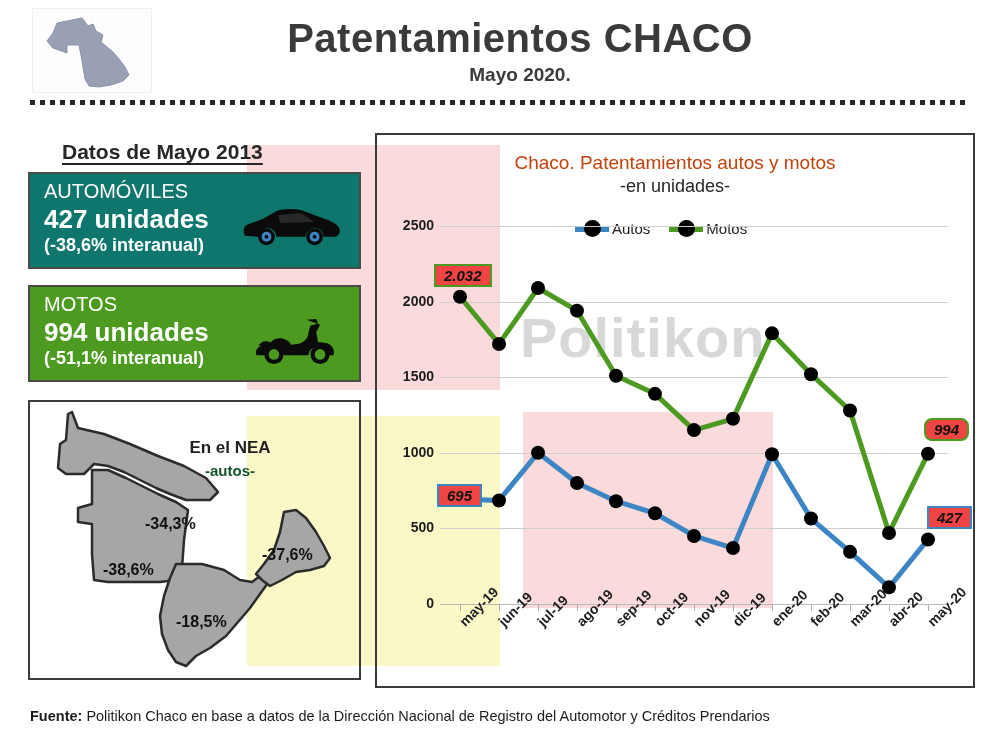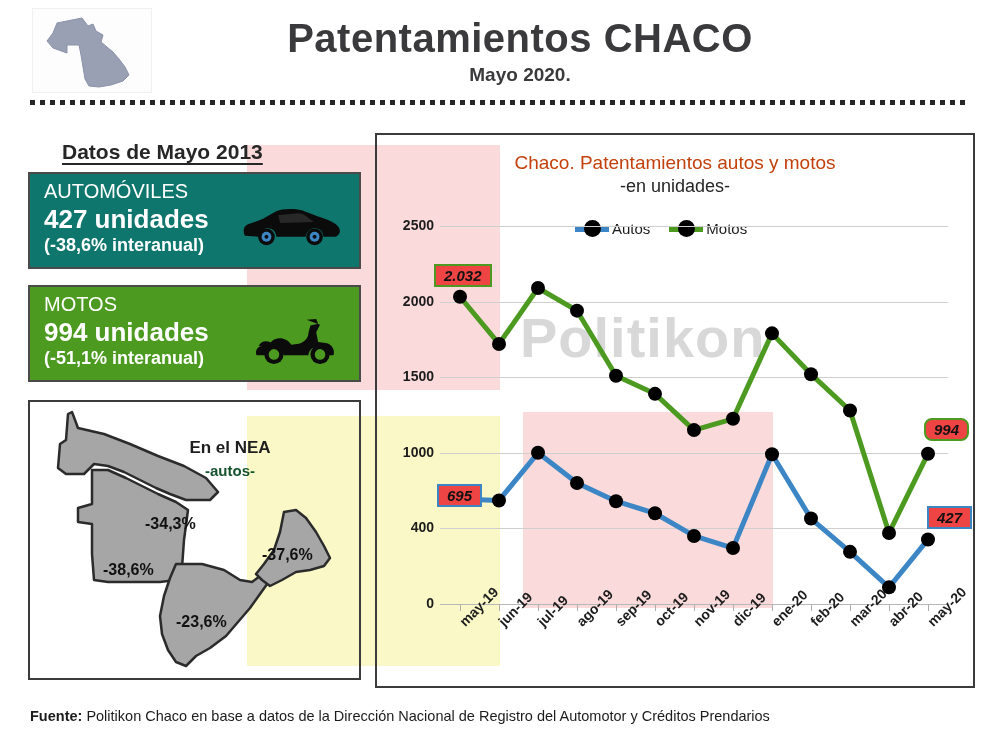--- a/index.html
+++ b/index.html
@@ -213,21 +213,21 @@
       <path d="M250 108 L262 106 L272 114 L282 128 L290 142 L296 154 L290 162
                L276 166 L262 168 L248 176 L236 182 L228 176 L222 170 L230 160
                L240 146 L246 128 Z" fill="#a6a6a6" stroke="#2b2b2b" stroke-width="2.5" stroke-linejoin="round"></path>
     </svg>
   </div>
   <div class="nea-title">En el NEA</div>
   <div class="nea-sub">-autos-</div>
   <div class="map-pct" style="left:145px;top:515px;">-34,3%</div>
   <div class="map-pct" style="left:103px;top:561px;">-38,6%</div>
   <div class="map-pct" style="left:262px;top:546px;">-37,6%</div>
-  <div class="map-pct" style="left:176px;top:613px;">-23,6%</div>
+  <div class="map-pct" style="left:176px;top:613px;">-18,5%</div>
 
   <div class="chart-panel"></div>
   <div class="band band-pink-mid"></div>
 
   <div class="chart-title">Chaco. Patentamientos autos y motos</div>
   <div class="chart-title2">-en unidades-</div>
   <div class="watermark">Politikon</div>
 
   <div class="legend">
     <div class="legend-item">
@@ -247,21 +247,21 @@
   <div id="grid-layer">
       <div class="axis-line" style="top: 604px;"></div>
       <div class="gridline" style="top: 528.4px;"></div>
       <div class="gridline" style="top: 452.8px;"></div>
       <div class="gridline" style="top: 377.2px;"></div>
       <div class="gridline" style="top: 301.6px;"></div>
       <div class="gridline" style="top: 226px;"></div>
     </div>
   <div id="ytick-layer">
       <div class="ytick" style="left: 386px; top: 595px;">0</div>
-      <div class="ytick" style="left: 386px; top: 519.4px;">400</div>
+      <div class="ytick" style="left: 386px; top: 519.4px;">500</div>
       <div class="ytick" style="left: 386px; top: 443.8px;">1000</div>
       <div class="ytick" style="left: 386px; top: 368.2px;">1500</div>
       <div class="ytick" style="left: 386px; top: 292.6px;">2000</div>
       <div class="ytick" style="left: 386px; top: 217px;">2500</div>
     </div>
   <div id="xtick-layer">
       <div class="xtick-mark" style="left: 460px; top: 604px;"></div>
       <div class="xlabel" style="left: 456px; top: 618px;">may-19</div>
       <div class="xtick-mark" style="left: 499px; top: 604px;"></div>
       <div class="xlabel" style="left: 495px; top: 618px;">jun-19</div>

